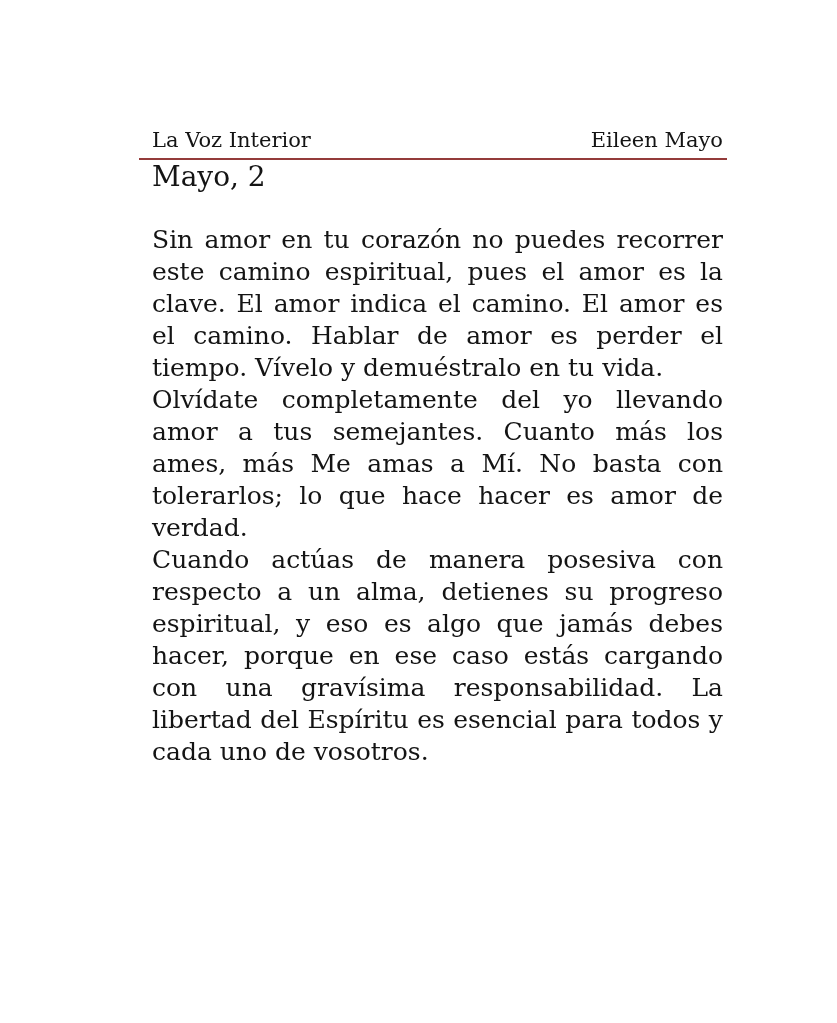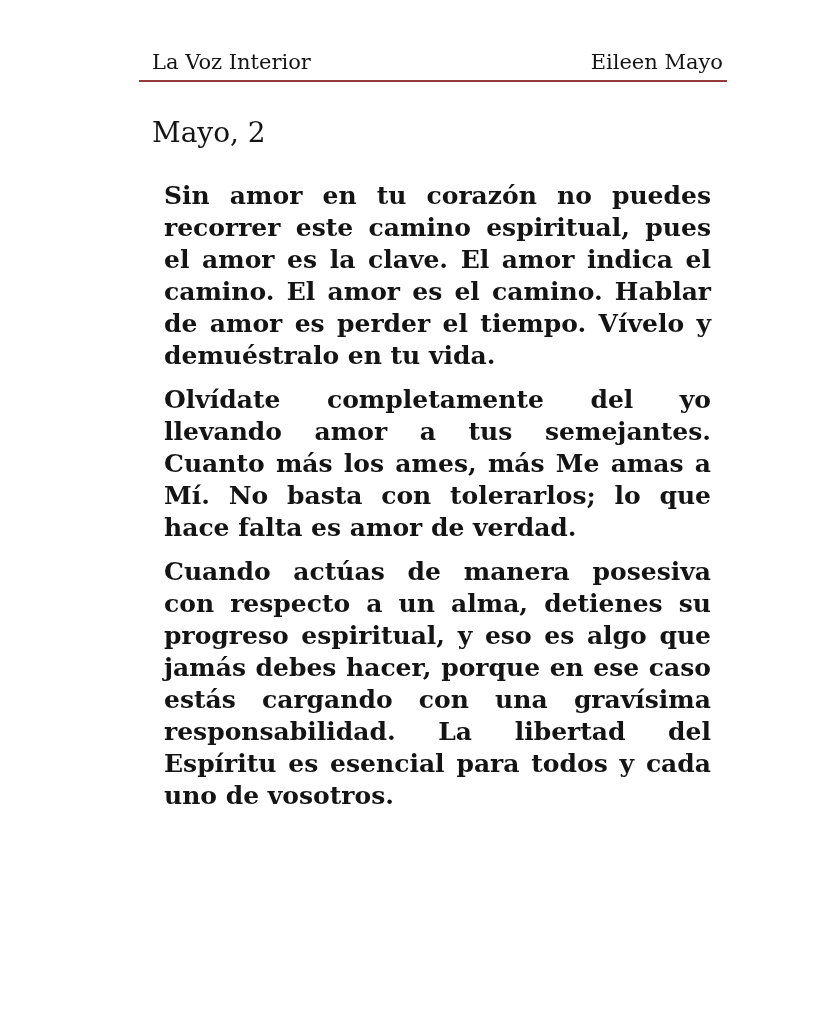--- a/index.html
+++ b/index.html
@@ -16,62 +16,62 @@
   .content {
     position: absolute;
     left: 152px;
     top: 0;
     width: 571px;
   }
   .header-row {
     display: flex;
     justify-content: space-between;
     align-items: baseline;
-    padding-top: 49px;
+    padding-top: 87px;
     font-size: 21px;
     line-height: 26px;
     white-space: nowrap;
+    margin-top: 40px;
   }
   .header-rule {
     margin-top: 5px;
     margin-left: -13px;
     width: 588px;
     height: 0;
     border-top: 2px solid var(--rule, #943b3a);
   }
   .date-heading {
-    margin-top: 34px;
     font-size: 28px;
     line-height: 34px;
     font-weight: normal;
   }
   .body-text {
     margin-top: 30px;
     font-size: 25px;
     line-height: 32px;
     text-align: justify;
     text-justify: inter-word;
   }
-  .body-text p { margin: 12px; font-weight: bold; }
+  .body-text p { margin: 0; }
 </style>
 </head>
 <body>
 
 <div class="page" style="--bg: #ffffff; --text: #141414; --rule: #943b3a;">
   <div class="content">
 
     <div class="header-row">
       <span>La Voz Interior</span>
       <span>Eileen Mayo</span>
     </div>
 
     <div class="header-rule"></div>
 
     <h1 class="date-heading">Mayo, 2</h1>
 
     <div class="body-text">
       <p>Sin amor en tu corazón no puedes recorrer este camino espiritual, pues el amor es la clave. El amor indica el camino. El amor es el camino. Hablar de amor es perder el tiempo. Vívelo y demuéstralo en tu vida.</p>
-      <p>Olvídate completamente del yo llevando amor a tus semejantes. Cuanto más los ames, más Me amas a Mí. No basta con tolerarlos; lo que hace falta es amor de verdad.</p>
+      <p>Olvídate completamente del yo llevando amor a tus semejantes. Cuanto más los ames, más Me amas a Mí. No basta con tolerarlos; lo que hace hacer es amor de verdad.</p>
       <p>Cuando actúas de manera posesiva con respecto a un alma, detienes su progreso espiritual, y eso es algo que jamás debes hacer, porque en ese caso estás cargando con una gravísima responsabilidad. La libertad del Espíritu es esencial para todos y cada uno de vosotros.</p>
     </div>
 
   </div>
 </div>
 
 </body></html>

